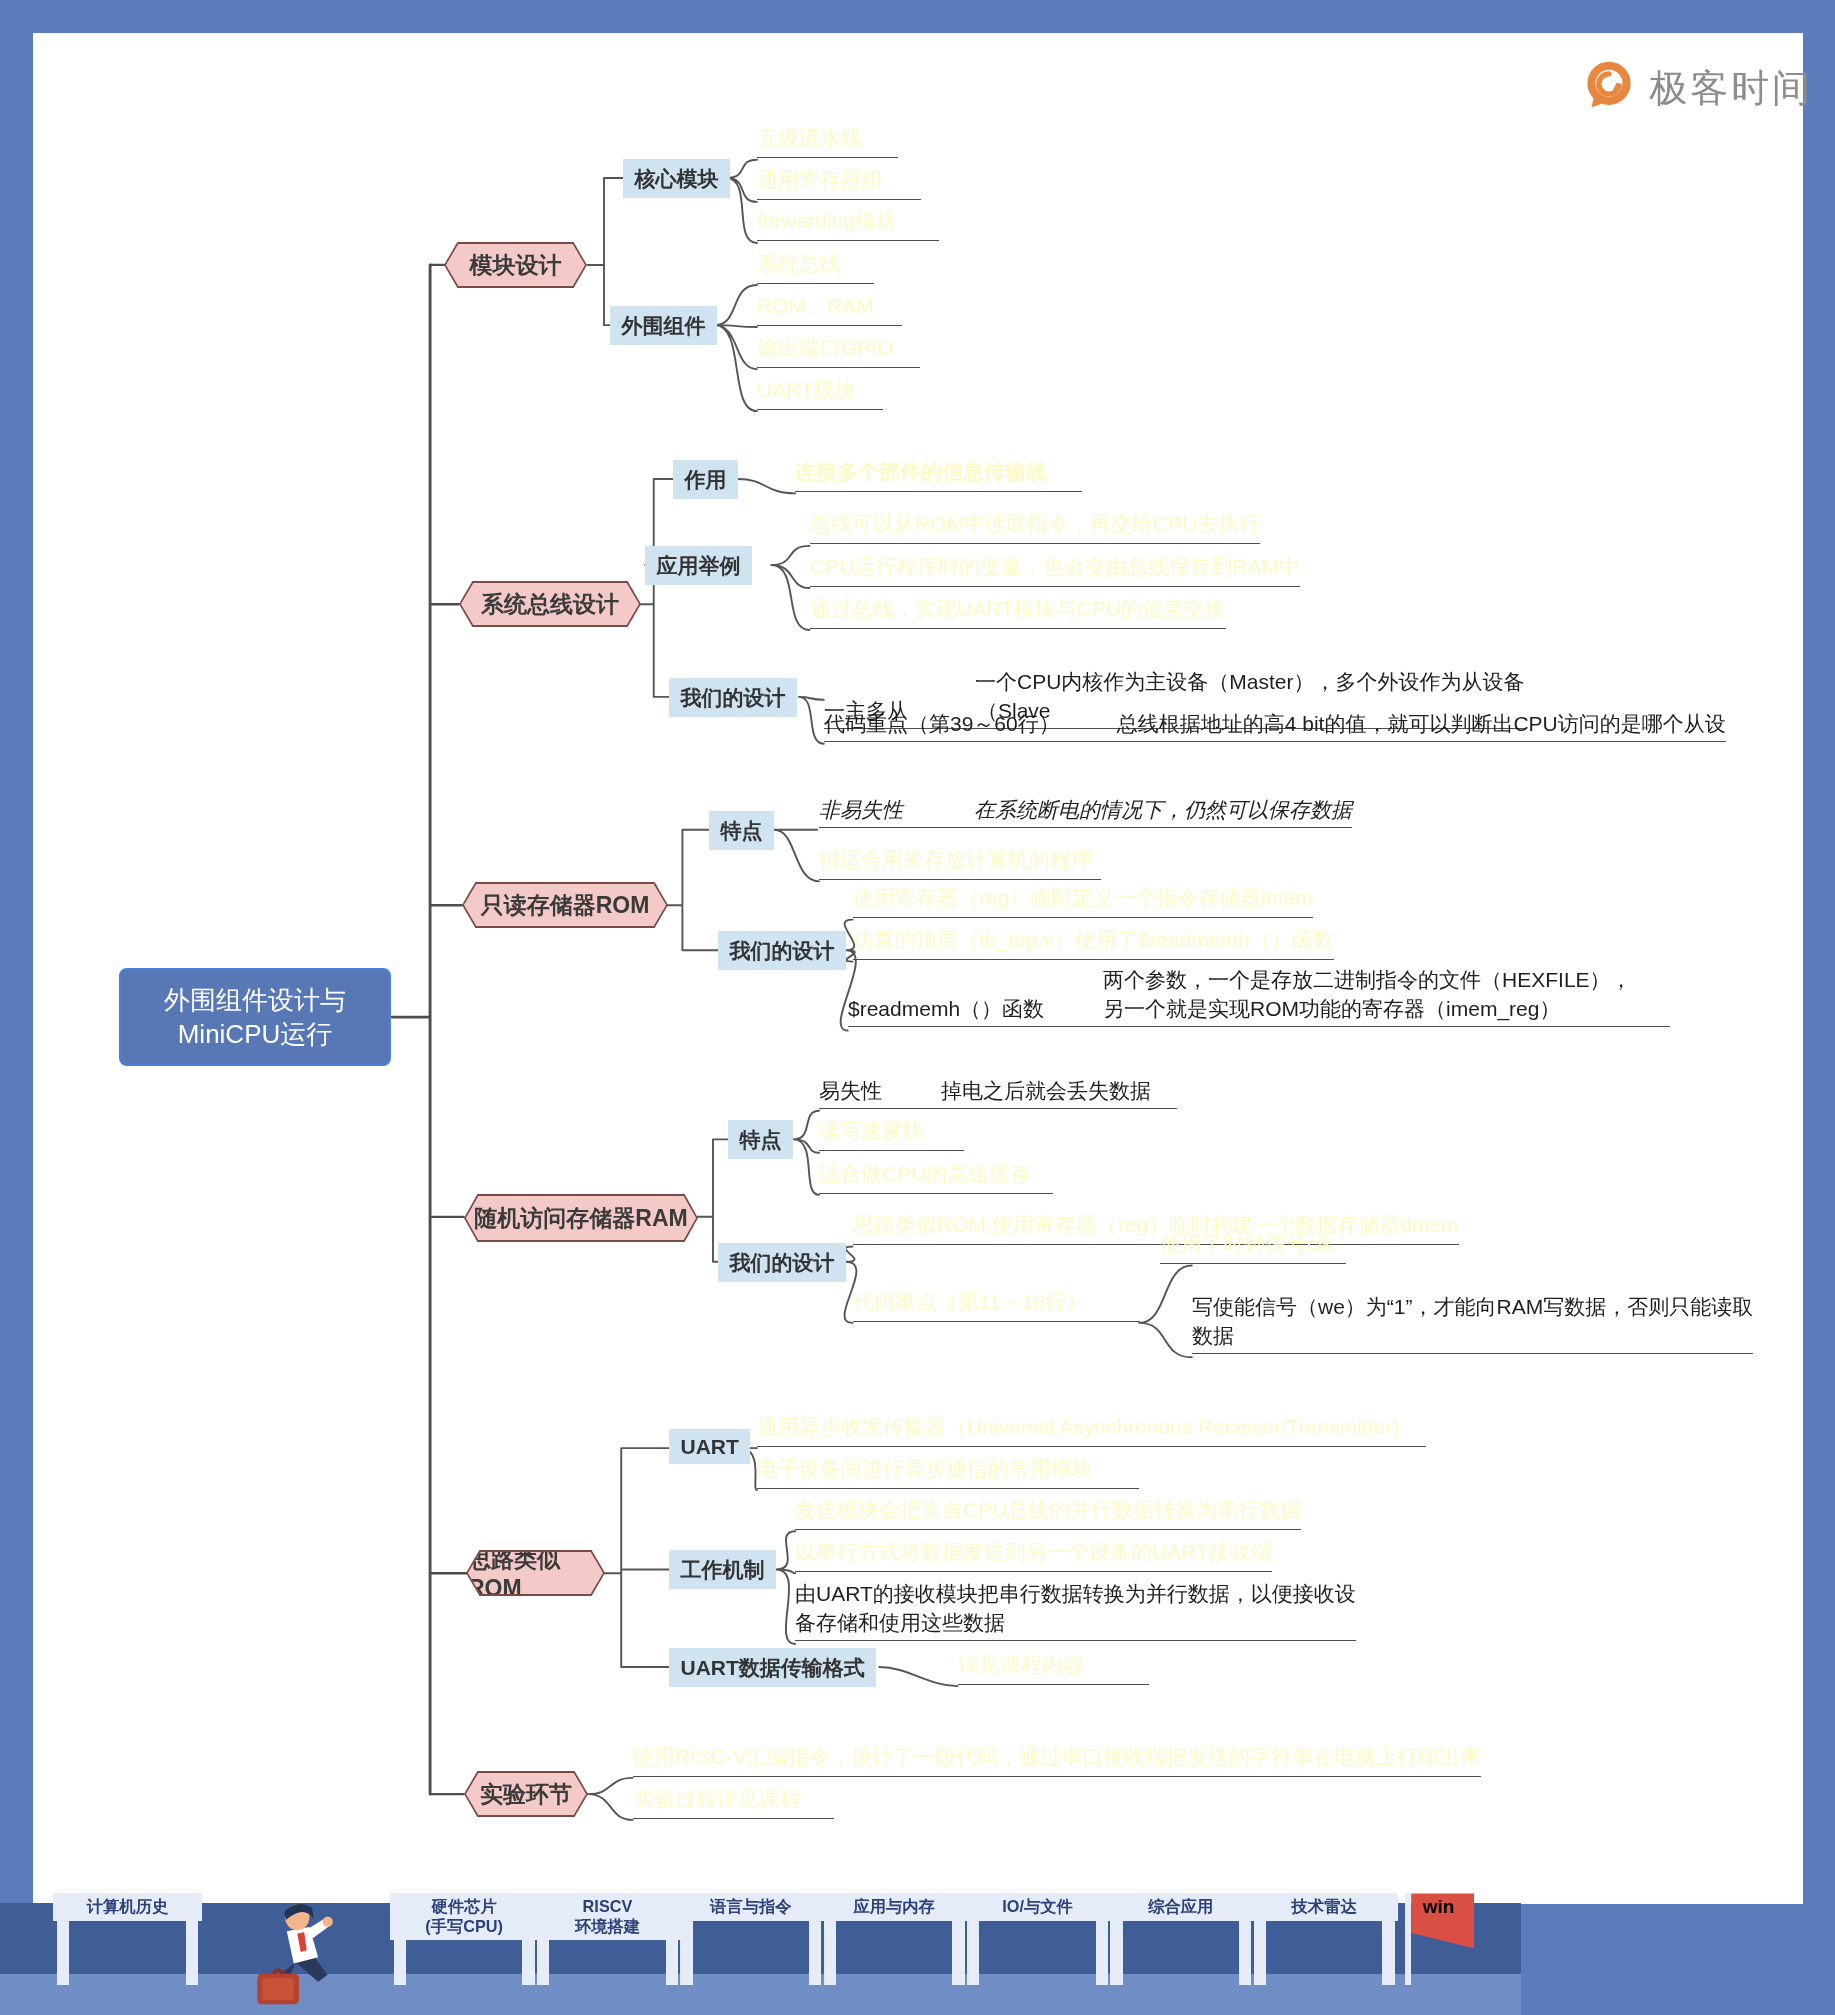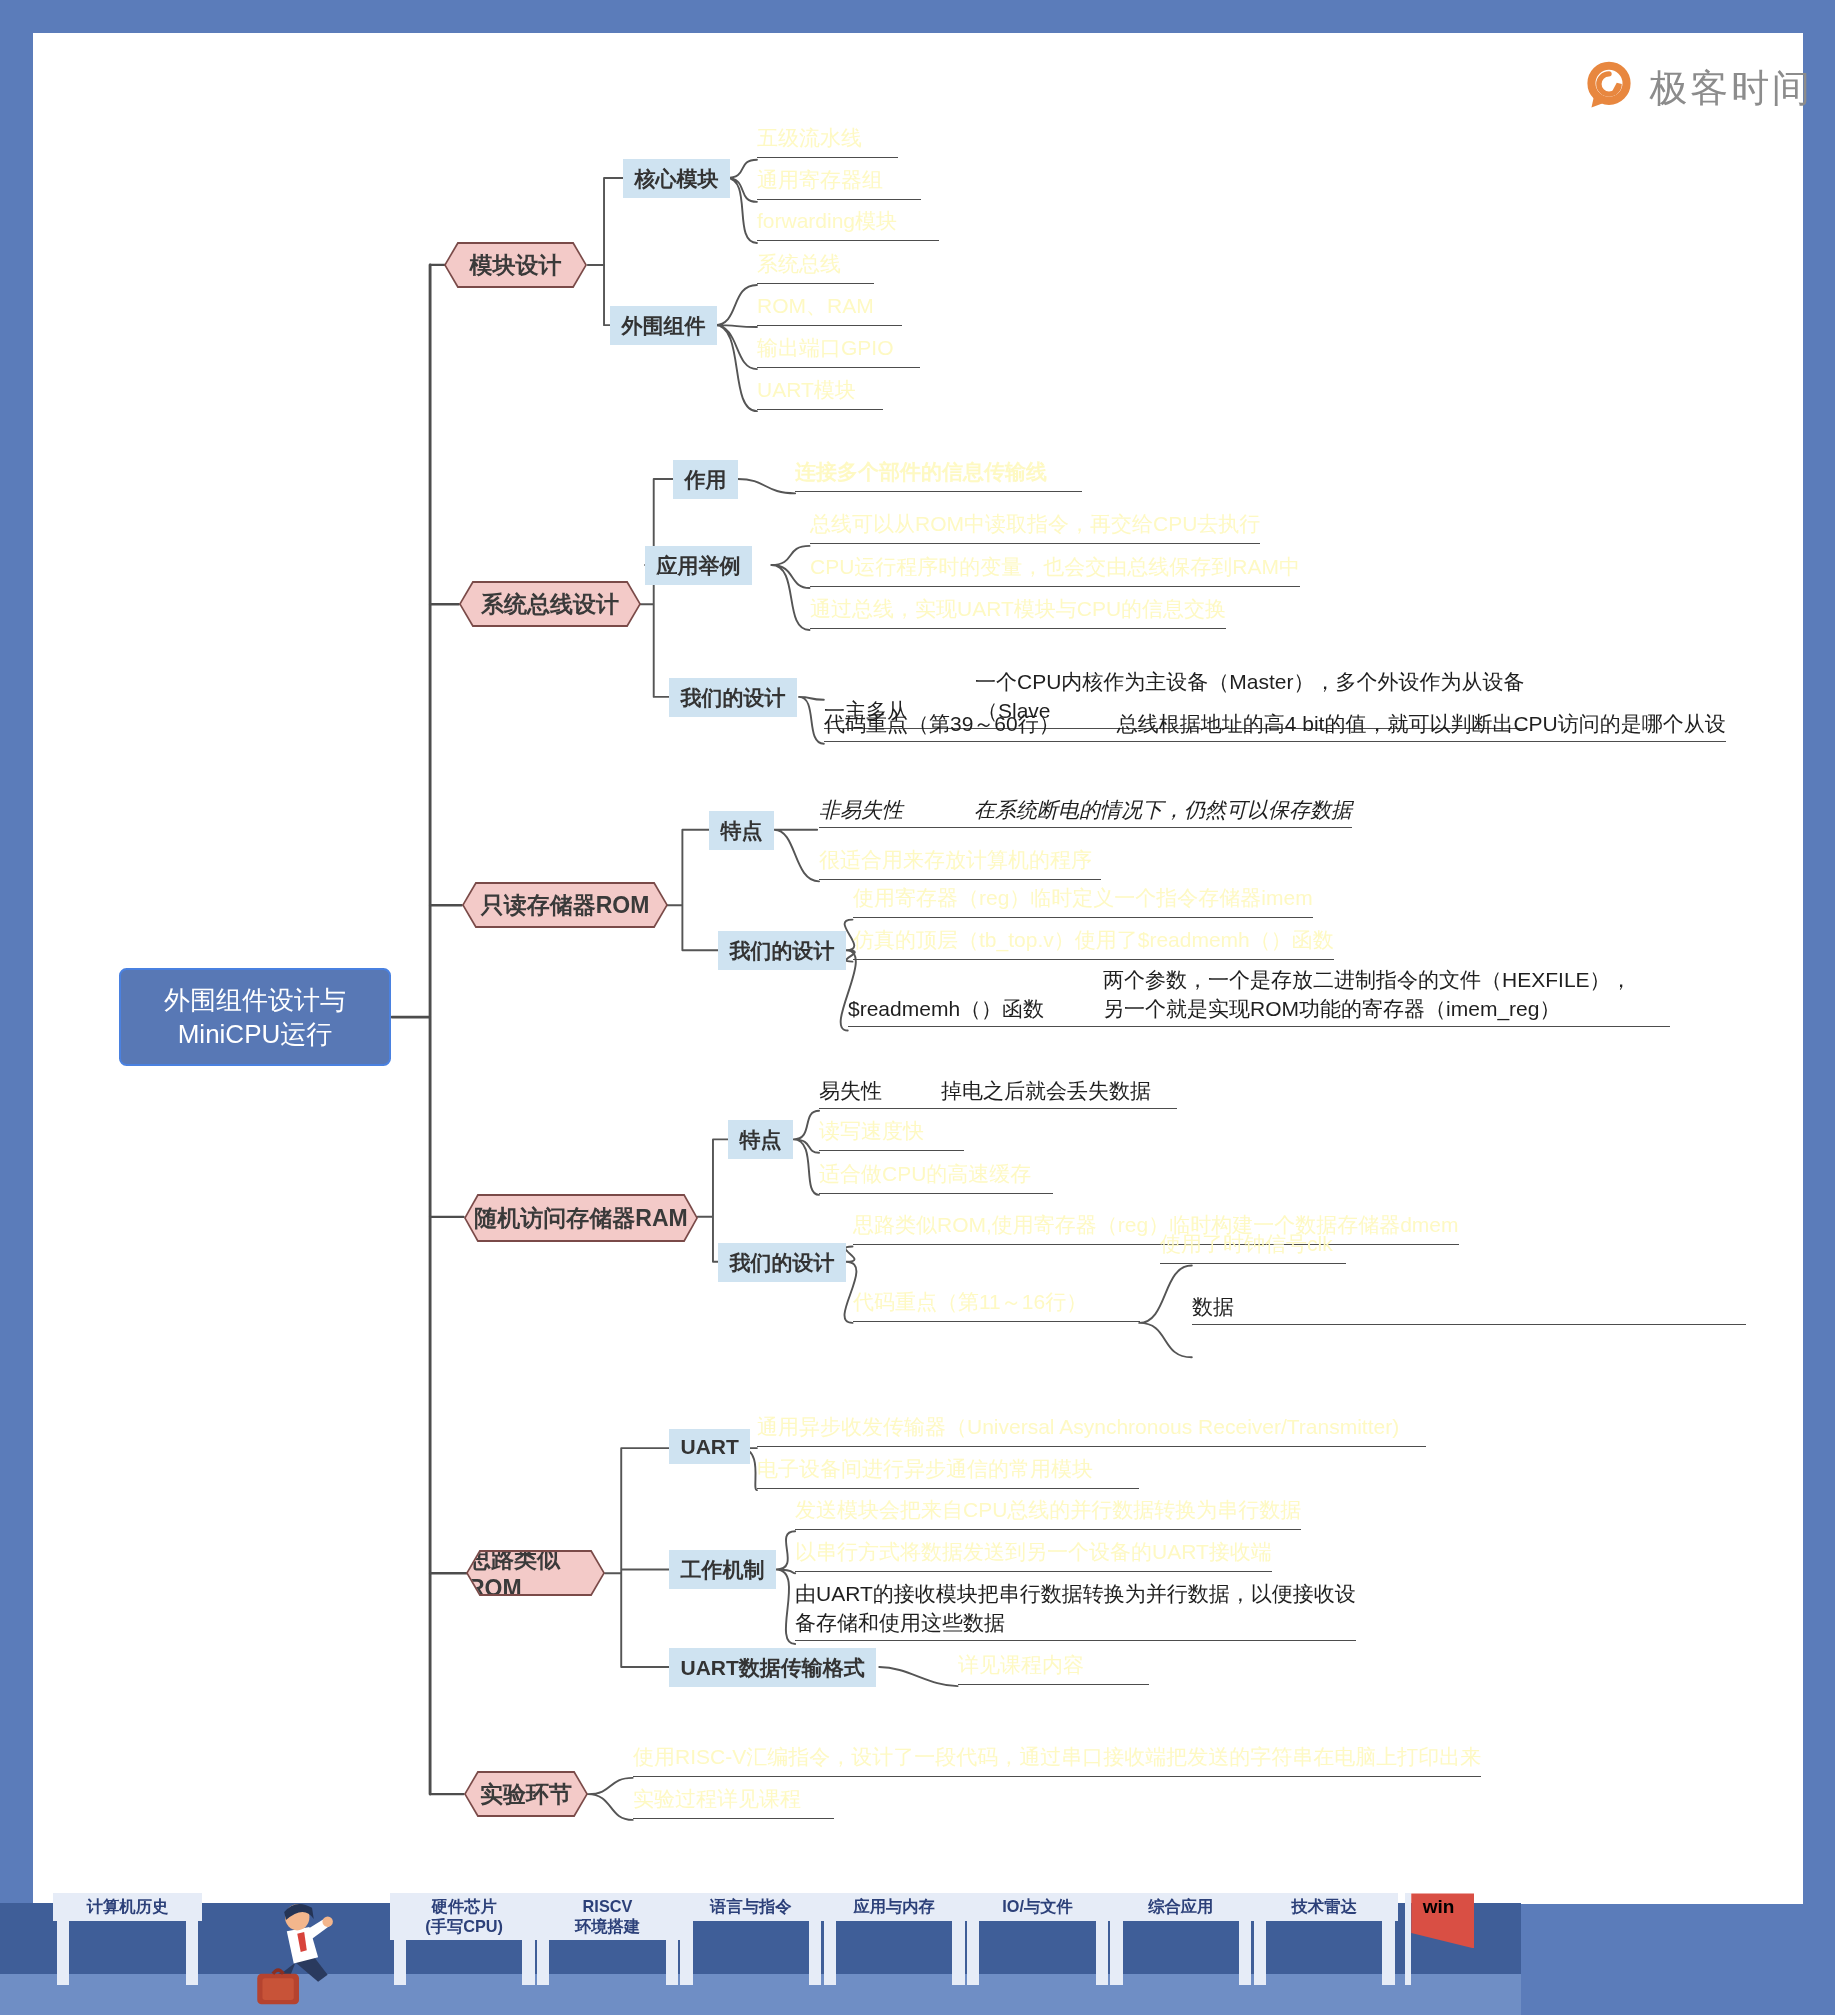--- a/index.html
+++ b/index.html
@@ -181,20 +181,21 @@
     <span>掉电之后就会丢失数据</span>
   </div>
 </div>
 <div class="leaf" style="left:819px;top:1116px;min-width:145px;">读写速度快</div>
 <div class="leaf" style="left:819px;top:1159px;min-width:234px;">适合做CPU的高速缓存</div>
 <div class="lbl2" style="left:718px;top:1243px;">我们的设计</div>
 <div class="leaf" style="left:853px;top:1210px;min-width:540px;">思路类似ROM,使用寄存器（reg）临时构建一个数据存储器dmem</div>
 <div class="leaf" style="left:853px;top:1287px;min-width:287px;">代码重点（第11～16行）</div>
 <div class="leaf" style="left:1160px;top:1229px;min-width:186px;">使用了时钟信号clk</div>
 <div class="leaf2l" style="left:1192px;top:1292px;min-width:554px;">
+  <div>写使能信号（we）为“1”，才能向RAM写数据，否则只能读取</div>
   <div>数据</div>
 </div>
 
 <div class="hex" style="left:466px;top:1550px;width:139px;height:46px;">
   <div class="hex-in">思路类似ROM</div>
 </div>
 <div class="lbl2" style="left:669px;top:1429px;">UART</div>
 <div class="leaf" style="left:757px;top:1412px;min-width:669px;">通用异步收发传输器（Universal Asynchronous Receiver/Transmitter)</div>
 <div class="leaf" style="left:757px;top:1454px;min-width:382px;">电子设备间进行异步通信的常用模块</div>
 <div class="lbl2" style="left:669px;top:1550px;">工作机制</div>

